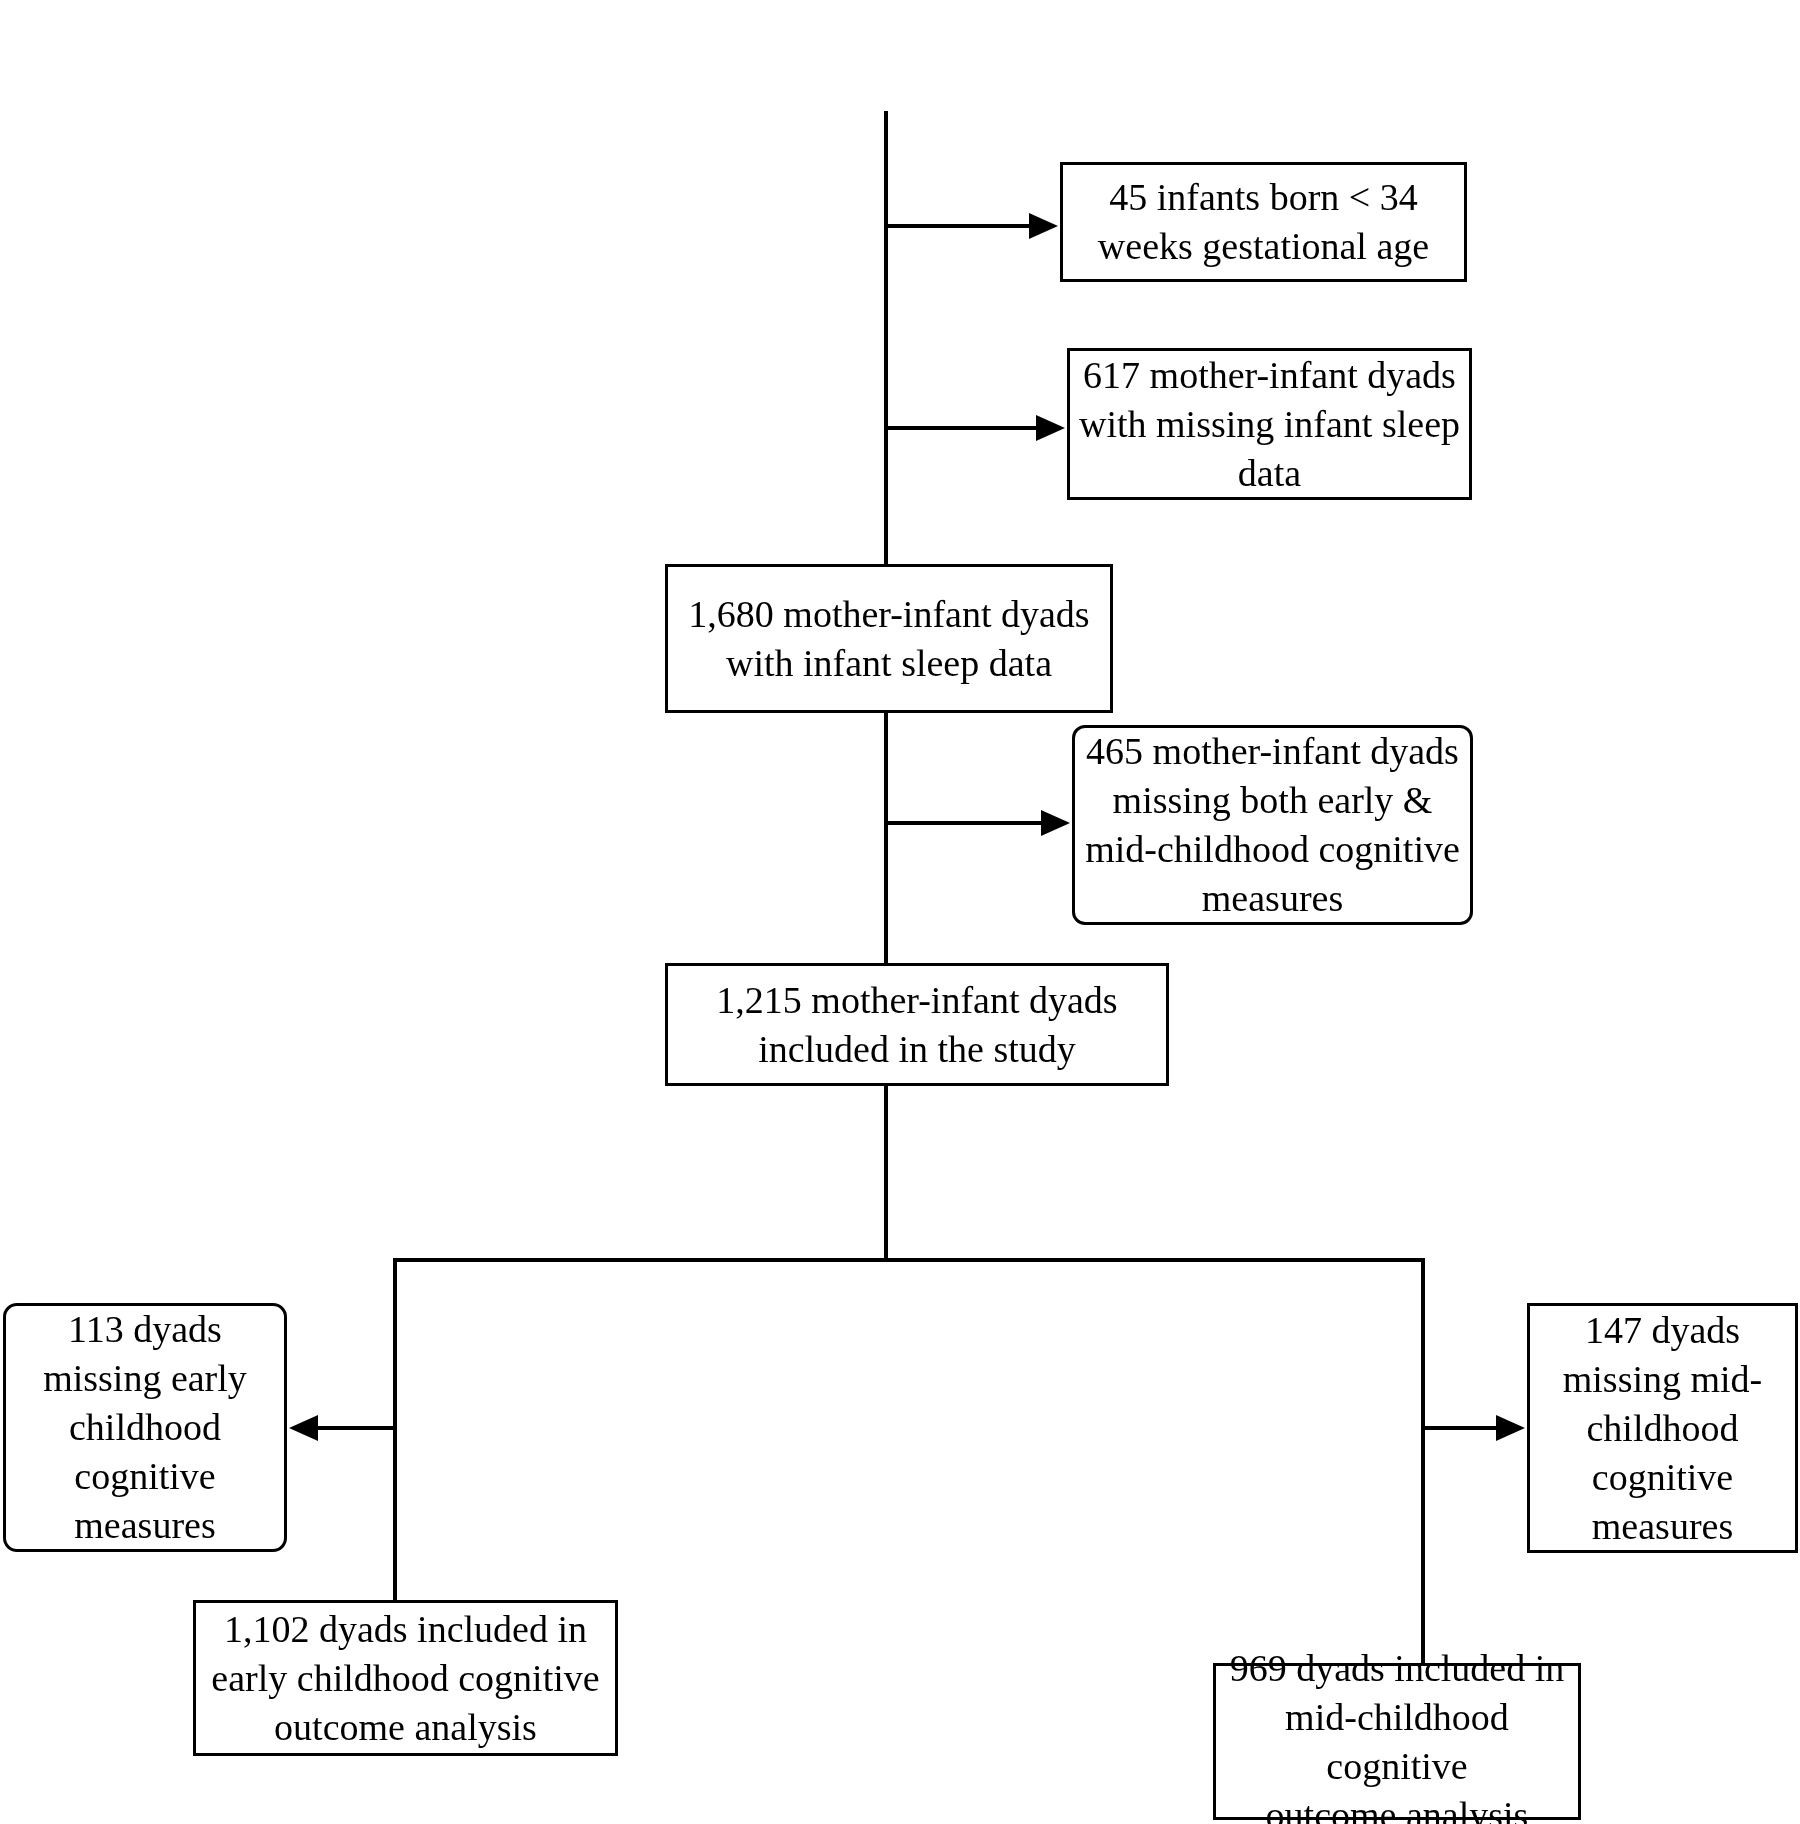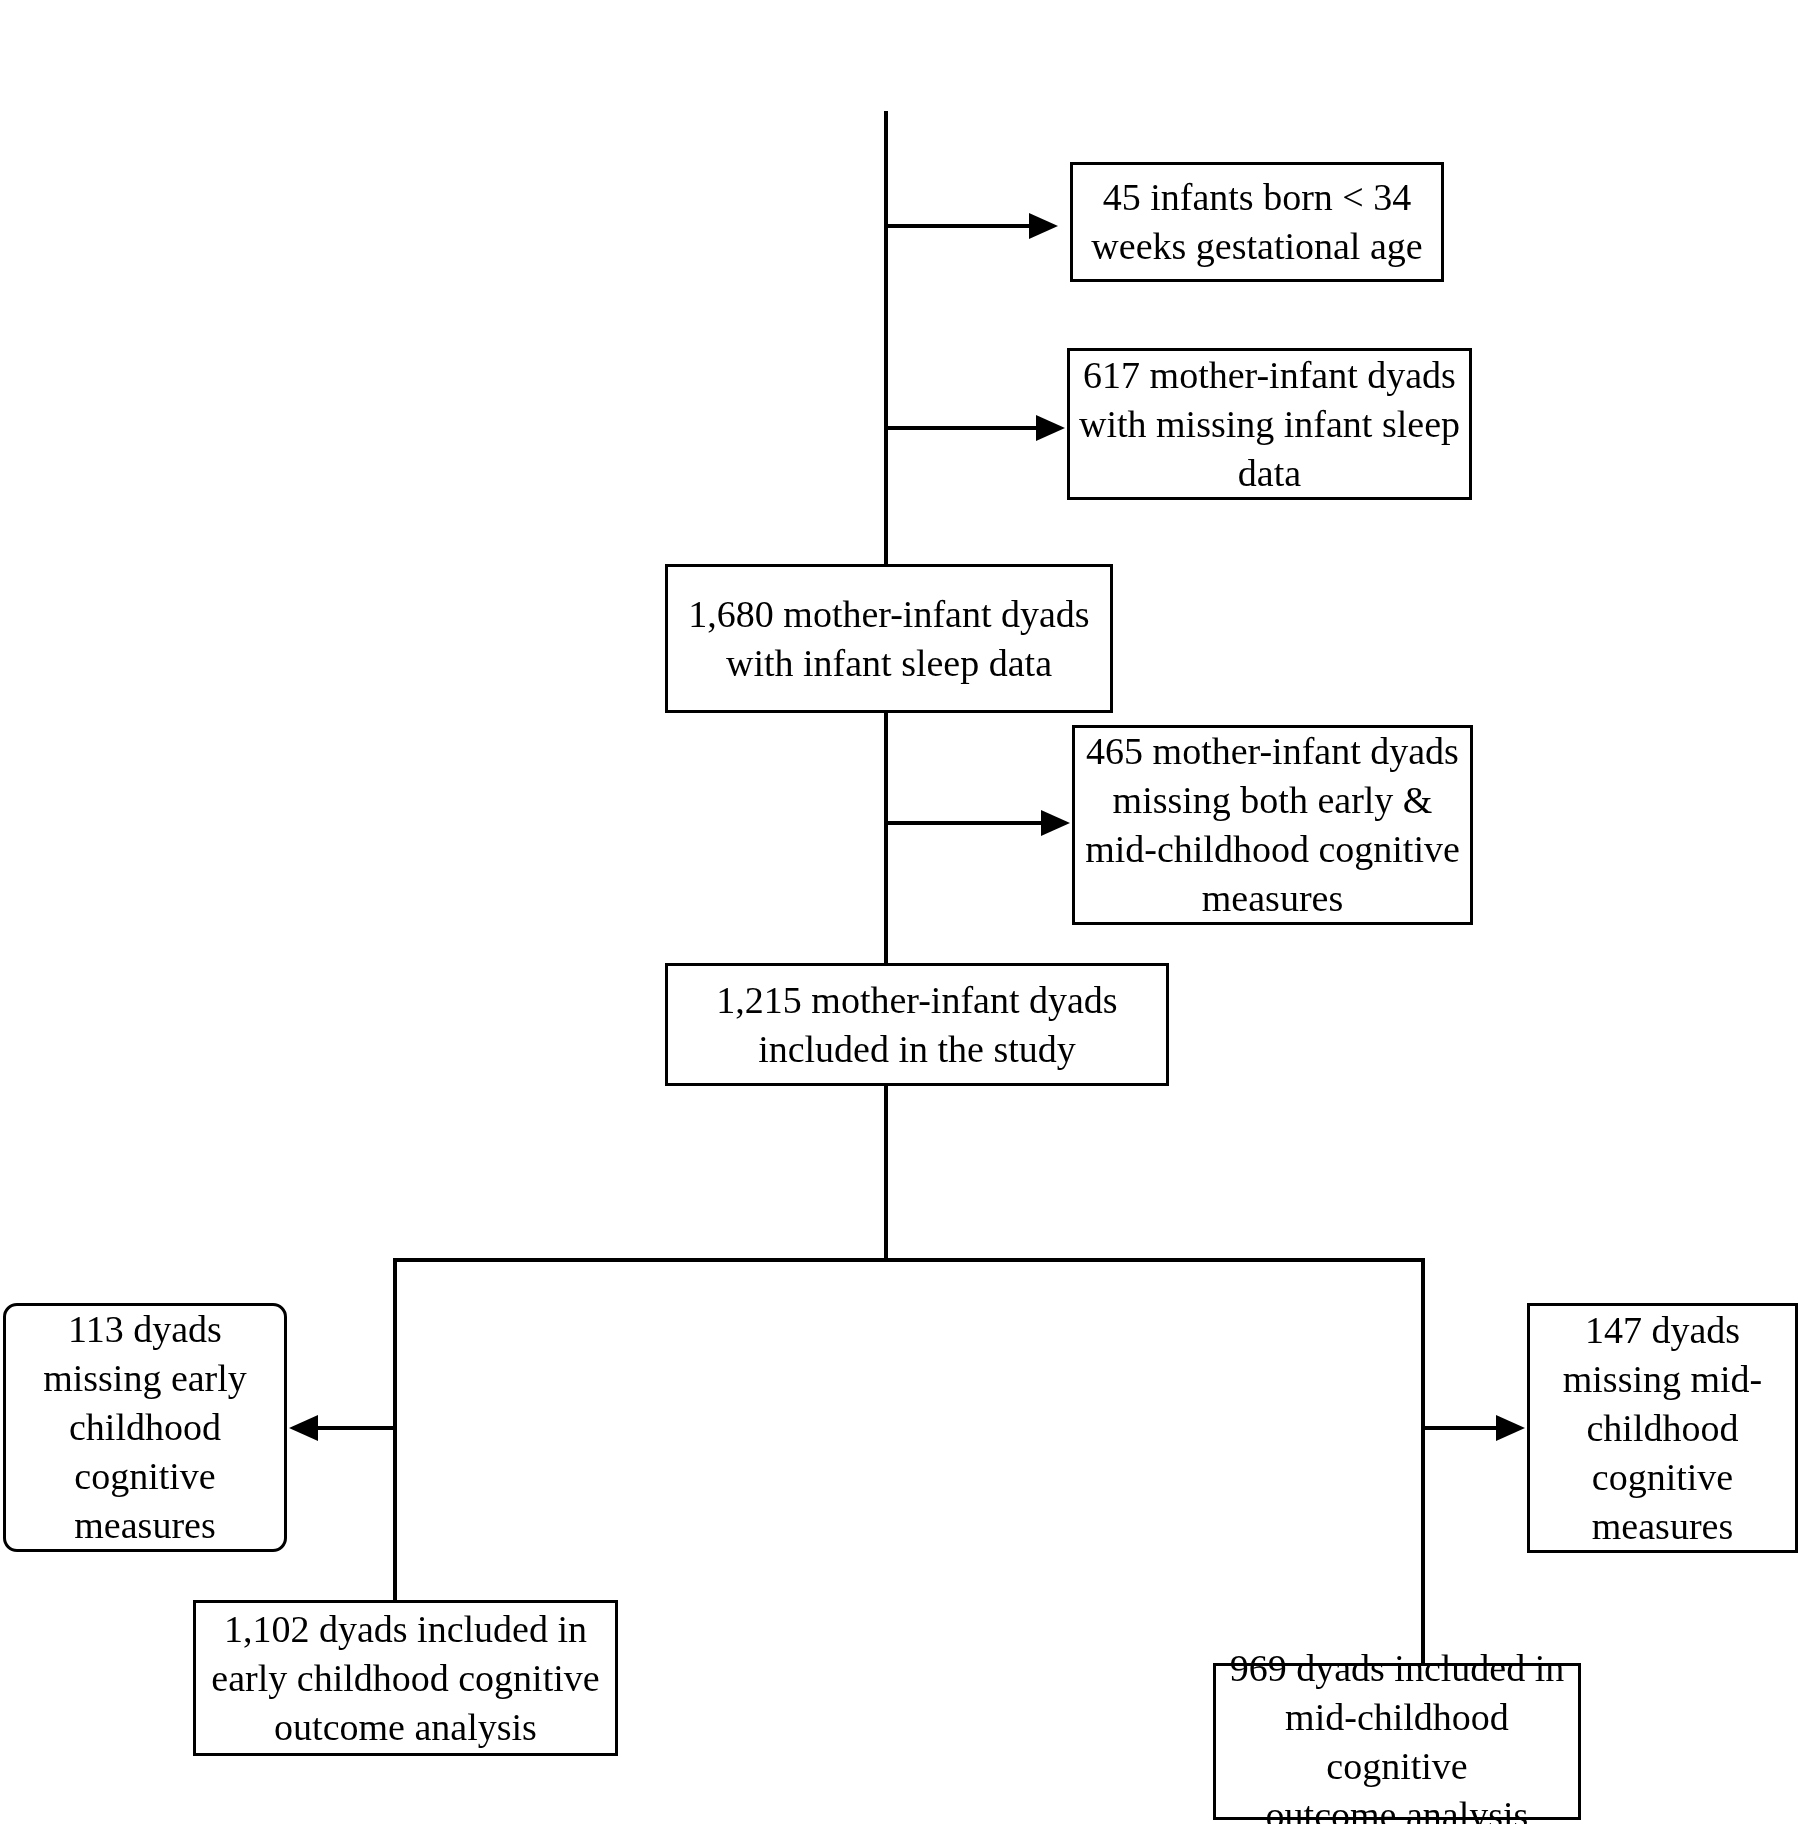--- a/index.html
+++ b/index.html
@@ -72,31 +72,31 @@
   <div class="hline" style="left:886px; top:821px; width:158px; height:4px;"></div>
   <div class="arrow-head-right" style="left:1041px; top:810px;"></div>
 
   <div class="hline" style="left:316px; top:1426px; width:81px; height:4px;"></div>
   <div class="arrow-head-left" style="left:289px; top:1415px;"></div>
 
   <div class="hline" style="left:1423px; top:1426px; width:76px; height:4px;"></div>
   <div class="arrow-head-right" style="left:1496px; top:1415px;"></div>
 
 
-  <div class="box" style="left:1060px; top:162px; width:374px; height:120px;margin-left:10px;">45 infants born &lt; 34
+  <div class="box" style="left:1060px; top:162px; width:407px; height:120px;">45 infants born &lt; 34
 weeks gestational age</div>
 
   <div class="box" style="left:1067px; top:348px; width:405px; height:152px;">617 mother-infant dyads
 with missing infant sleep
 data</div>
 
   <div class="box" style="left:665px; top:564px; width:448px; height:149px;">1,680 mother-infant dyads
 with infant sleep data</div>
 
-  <div class="box" style="left:1072px; top:725px; width:401px; height:200px;">465 mother-infant dyads
+  <div class="box" style="left:1072px; top:725px; width:401px; height:200px;border-radius:13px;">465 mother-infant dyads
 missing both early &amp;
 mid-childhood cognitive
 measures</div>
 
   <div class="box" style="left:665px; top:963px; width:504px; height:123px;">1,215 mother-infant dyads
 included in the study</div>
 
   <div class="box" style="left:3px; top:1303px; width:284px; height:249px;border-radius:14px;">113 dyads
 missing early
 childhood

